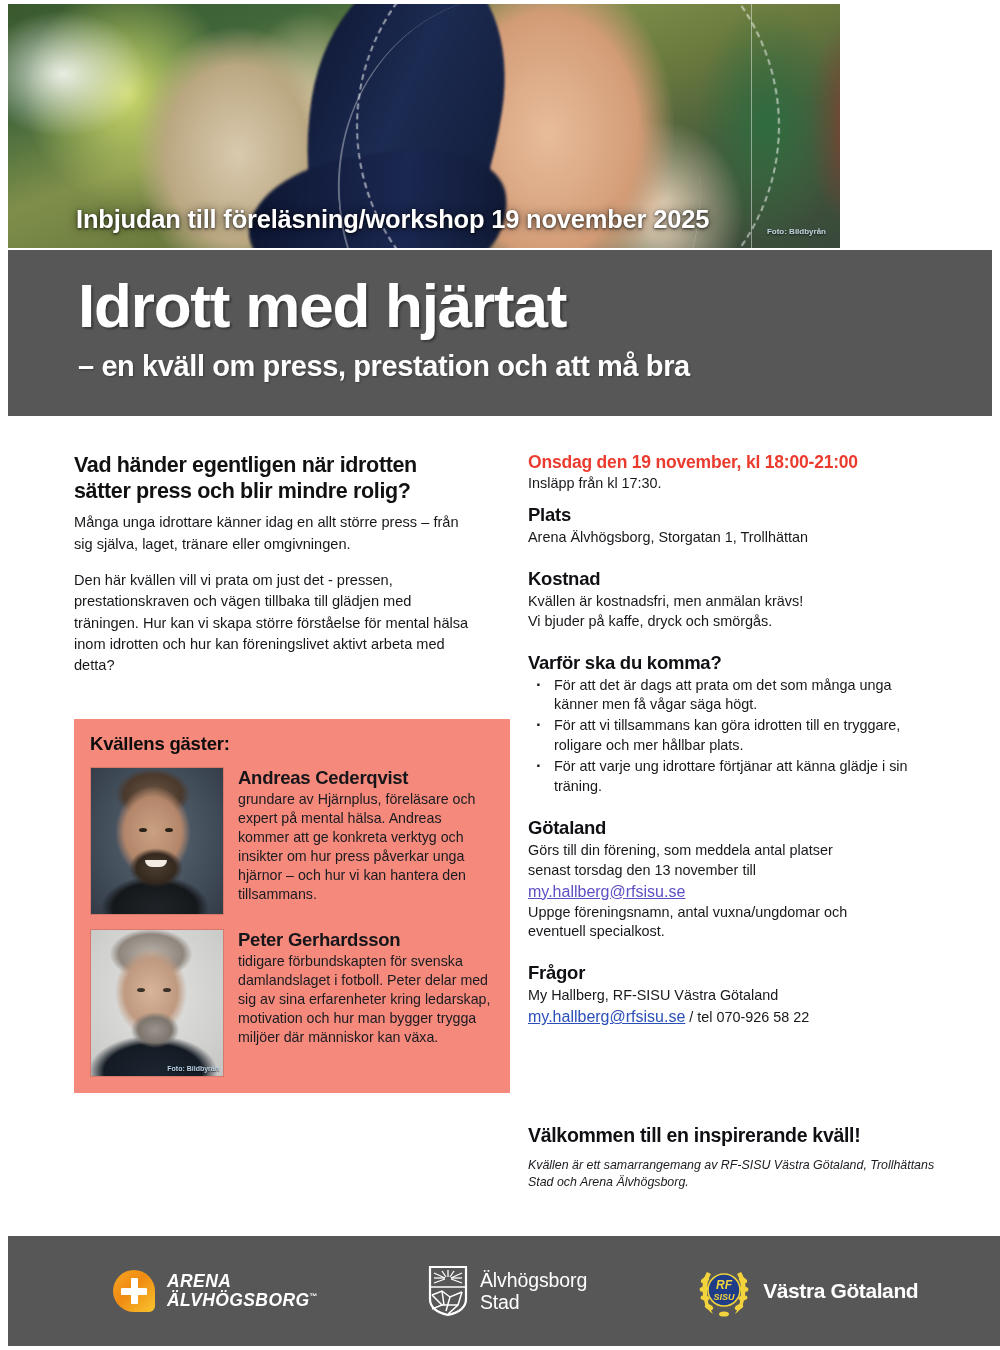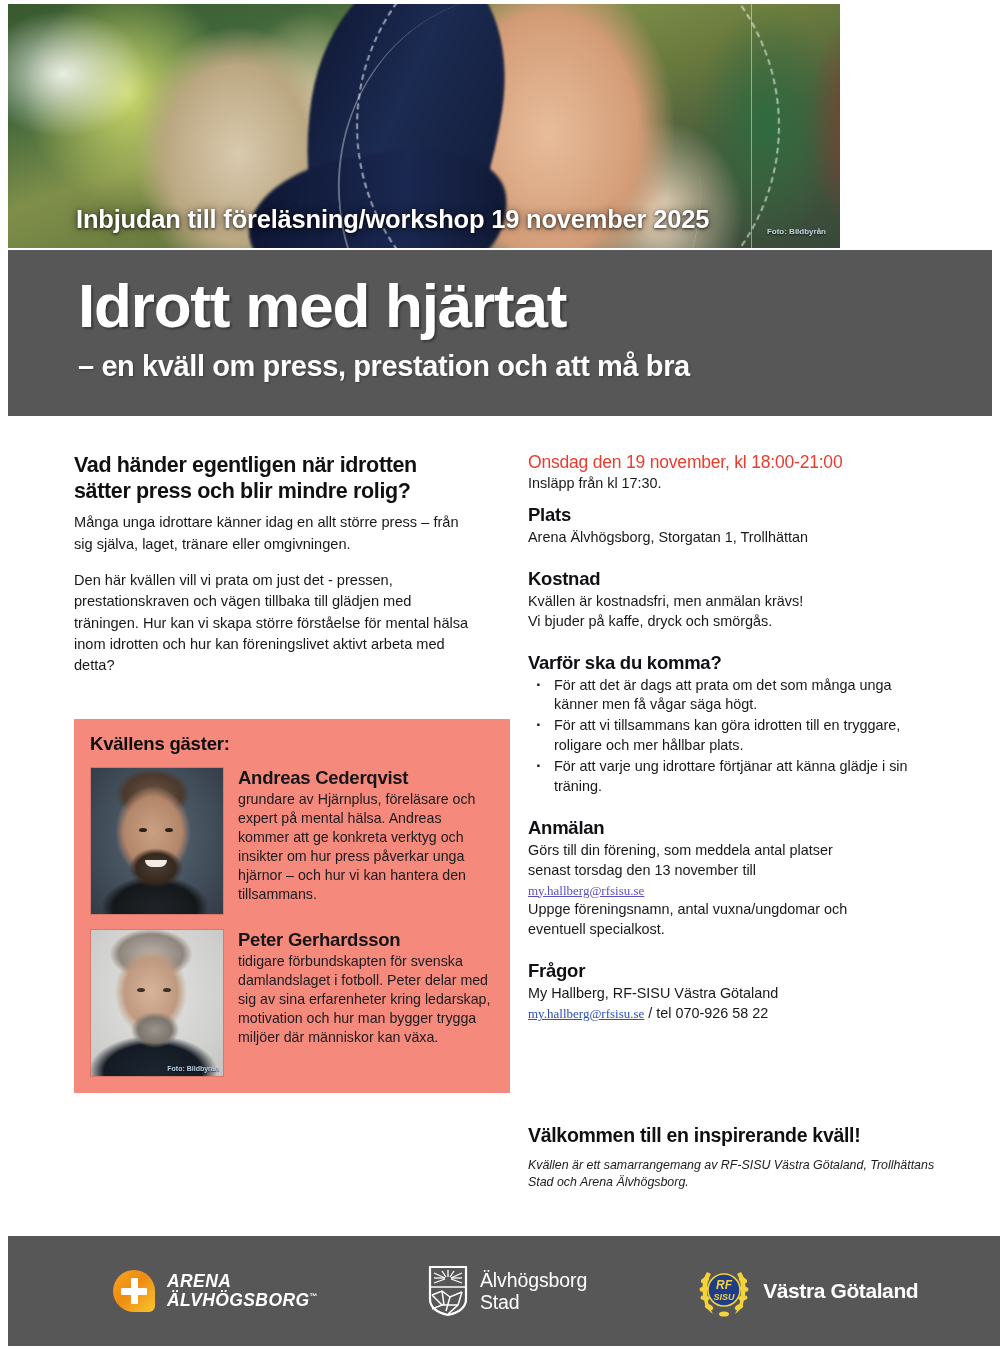--- a/index.html
+++ b/index.html
@@ -300,21 +300,21 @@
     margin: 0;
     font-size: 14.2px;
     line-height: 1.34;
     color: #1b1b20;
   }
 
   
   .date-head {
     margin: 0 0 1px 0;
     font-size: 17.5px;
-    font-weight: normal;
+    font-weight: bold;
     color: #EB3B2E;
     letter-spacing: -0.2px;
   }
   .r-line {
     margin: 0;
     font-size: 14.4px;
     line-height: 1.38;
     color: #18181c;
   }
   h3.r-head {
@@ -343,22 +343,21 @@
     position: absolute;
     left: 8px;
     top: -3px;
     font-size: 17px;
     font-weight: bold;
     color: #18181c;
   }
   a.mail {
     color: #5b4fc4;
     text-decoration: underline;
-    font-size: 13px;
-    font-family: Liberation Serif, serif;
+    font-size: 16px;
   }
   a.mail.blue { color: #2a4fb8; }
 
   
   .bottom-left {
     position: absolute;
     left: 66px;
     top: 712px;
     width: 430px;
   }
@@ -531,21 +530,21 @@
       <p class="r-line">Kvällen är kostnadsfri, men anmälan krävs!</p>
       <p class="r-line">Vi bjuder på kaffe, dryck och smörgås.</p>
 
       <h3 class="r-head gap">Varför ska du komma?</h3>
       <ul class="r-list">
         <li>För att det är dags att prata om det som många unga känner men få vågar säga högt.</li>
         <li>För att vi tillsammans kan göra idrotten till en tryggare, roligare och mer hållbar plats.</li>
         <li>För att varje ung idrottare förtjänar att känna glädje i sin träning.</li>
       </ul>
 
-      <h3 class="r-head gap">Anmälan</h3>
+      <h3 class="r-head gap">Götaland</h3>
       <p class="r-line">Görs till din förening, som meddela antal platser</p>
       <p class="r-line">senast torsdag den 13 november till</p>
       <p class="r-line"><a class="mail" href="#">my.hallberg@rfsisu.se</a></p>
       <p class="r-line">Uppge föreningsnamn, antal vuxna/ungdomar och</p>
       <p class="r-line">eventuell specialkost.</p>
 
       <h3 class="r-head gap">Frågor</h3>
       <p class="r-line">My Hallberg, RF-SISU Västra Götaland</p>
       <p class="r-line"><a class="mail blue" href="#">my.hallberg@rfsisu.se</a> <span>/ tel 070-926 58 22</span></p>
     </div>

